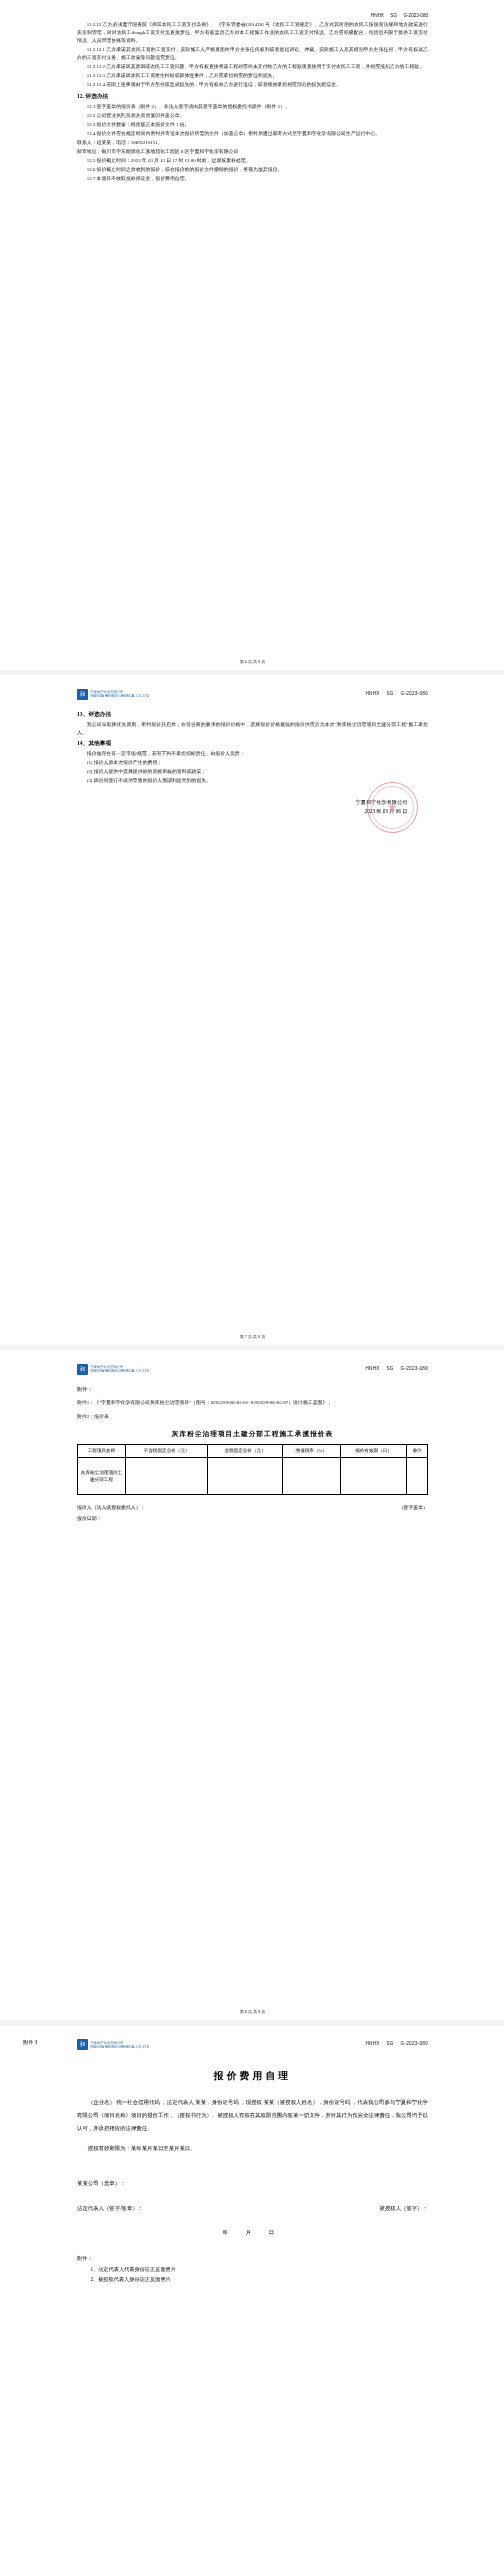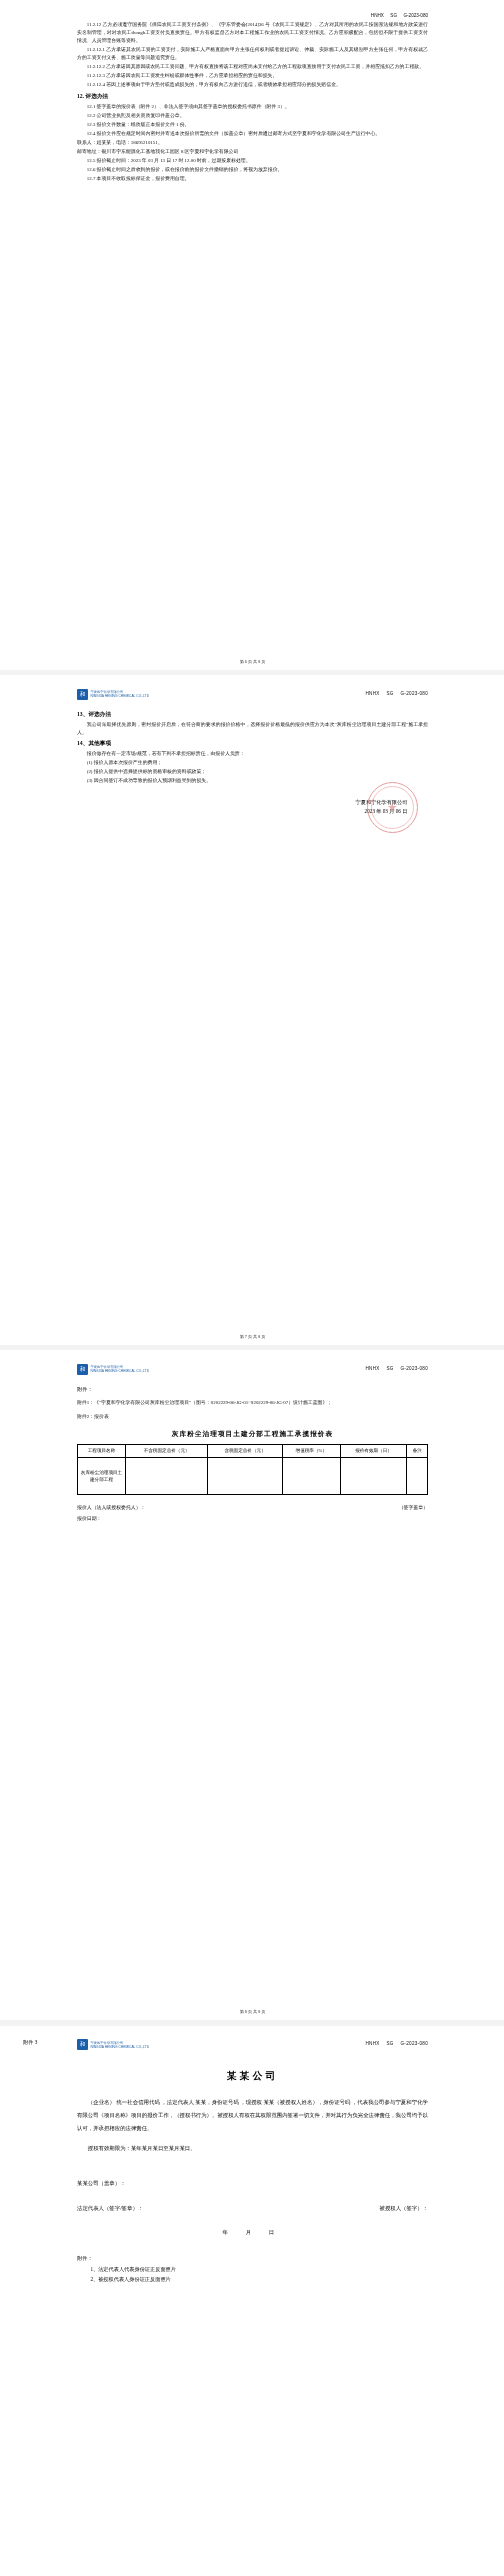--- a/index.html
+++ b/index.html
@@ -290,21 +290,21 @@
         <div>NINGXIA HENING CHEMICAL CO.,LTD</div>
       </div>
     </div>
     <div class="code">
       <span>HNHX</span>
       <span>SG</span>
       <span>G-2023-080</span>
     </div>
   </div>
 
-  <div class="doc-title">某某公司</div>
+  <div class="doc-title">报价费用自理</div>
 
   <p class="loa-p">（企业名）           统一社会信用代码                  ，法定代表人 某某，身份证号码                  ，现授权 某某（被授权人姓名），身份证号码                  ，代表我公司参与宁夏和宁化学有限公司《项目名称》项目的报价工作，（授权书行为）。被授权人有权在其权限范围内签署一切文件，并对其行为负完全法律责任，我公司均予以认可，并承担相应的法律责任。</p>
   <p class="loa-p" style="margin-top:7.2px;">授权有效期限为：某年某月某日至某月某日。</p>
 
   <div class="loa-sign">
     <div>某某公司（盖章）：</div>
     <div class="row" style="margin-top:9.3px;">
       <span>法定代表人（签字/签章）：</span>
       <span>被授权人（签字）：</span>
     </div>

